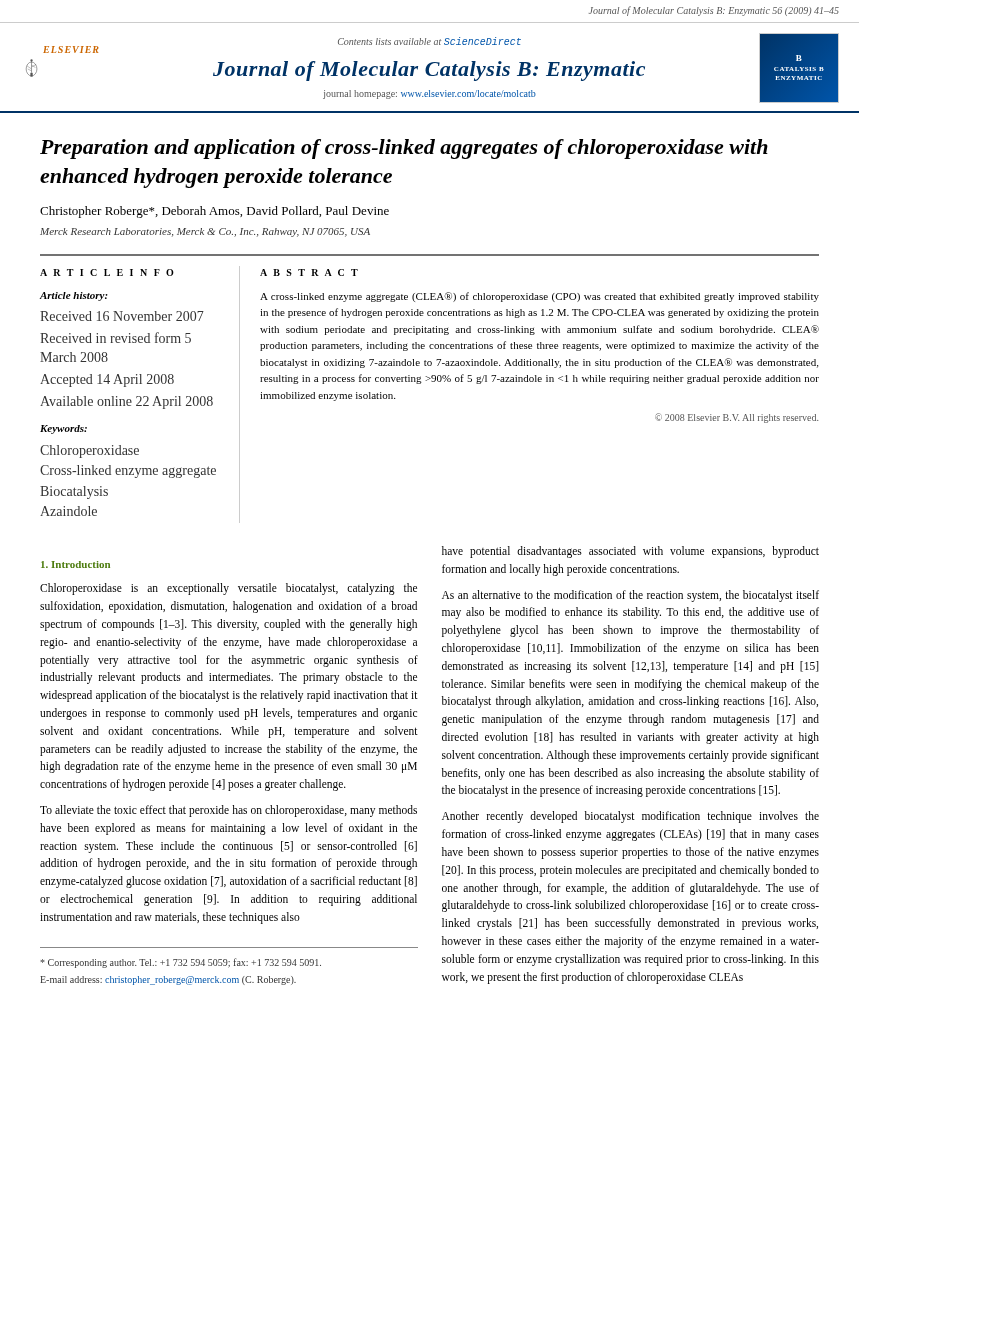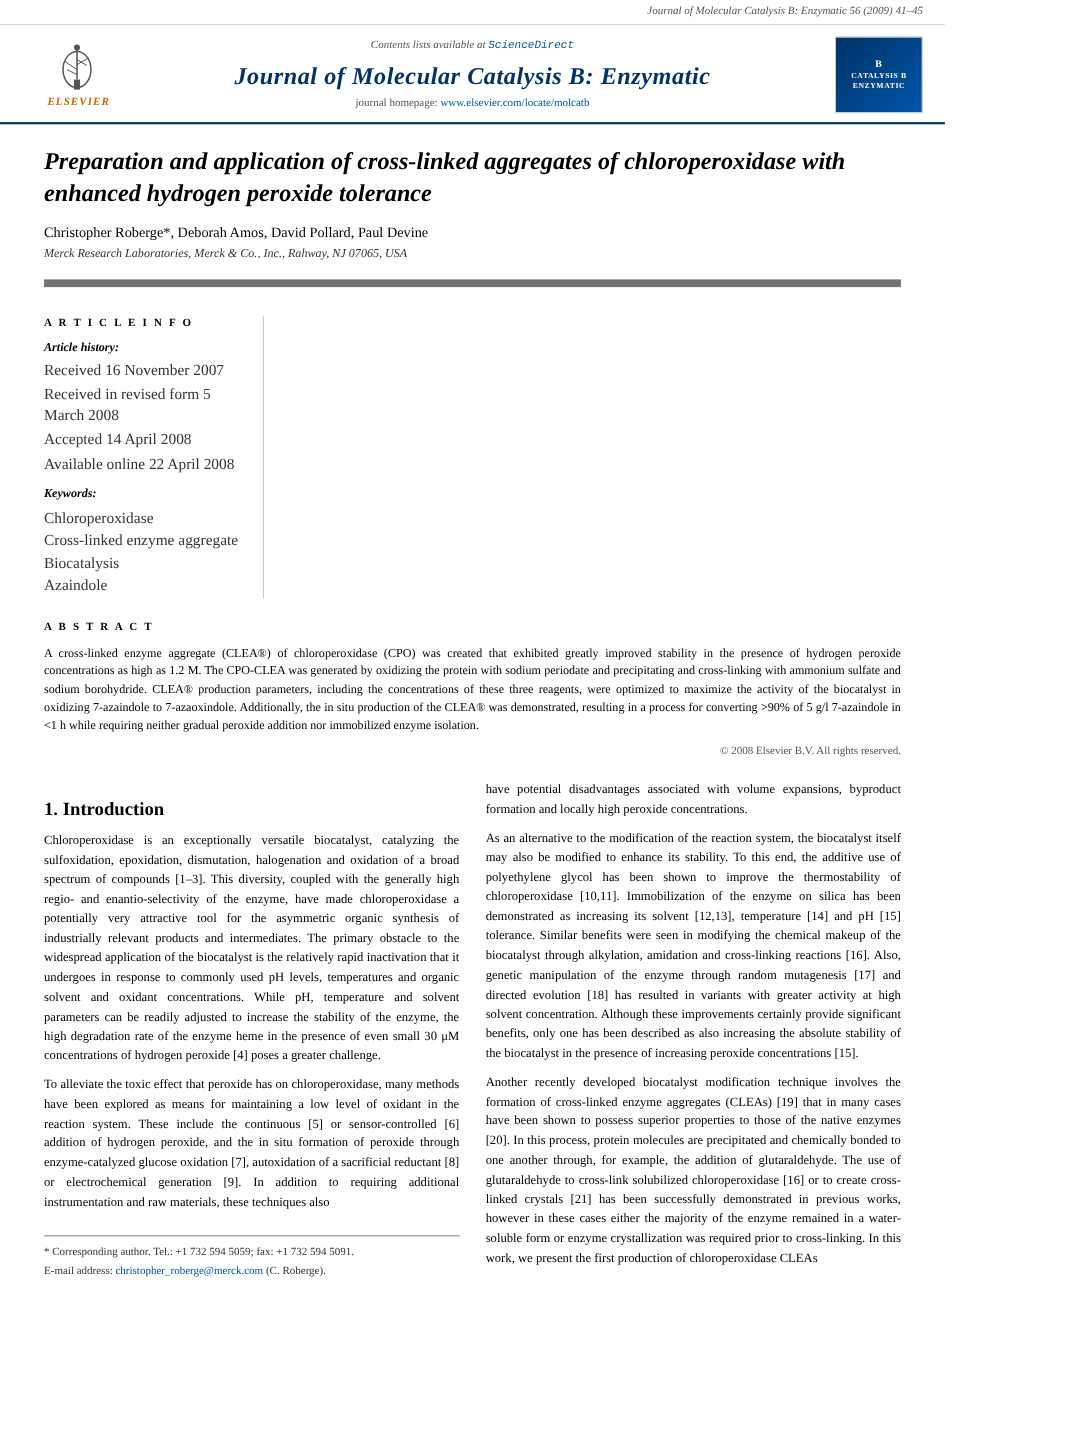--- a/index.html
+++ b/index.html
@@ -135,23 +135,22 @@
       color: #333;
       font-style: italic;
       margin-bottom: 14px;
     }
 
     
     .two-col {
       display: flex;
       gap: 20px;
       margin-bottom: 20px;
-      border-top: 7px solid #737373;
-      padding-top: 26px;
-      flex-direction: column;
+      border-top: 2px solid #737373;
+      padding-top: 10px;
     }
 
     .col-left {
       width: 200px;
       flex-shrink: 0;
       border-right: 1px solid #ccc;
       padding-right: 15px;
     }
 
     .col-right {
@@ -203,25 +202,25 @@
 
     .copyright-line {
       font-size: 10px;
       color: #555;
       text-align: right;
       margin-top: 8px;
     }
 
     
     .section-title {
-      font-size: 17px;
+      font-size: 11px;
       font-weight: bold;
       margin-top: 14px;
       margin-bottom: 8px;
-      color: #000000;
+      color: #4d7c0f;
     }
 
     .body-text {
       font-size: 11.5px;
       color: #000;
       line-height: 1.55;
       text-align: justify;
       margin-bottom: 8px;
     }
 
@@ -253,22 +252,22 @@
       margin-top: 14px;
       border-top: 1px solid #ccc;
       padding-top: 6px;
       font-size: 10px;
       color: #555;
     }
 
     
     .elsevier-logo-container {
       display: flex;
-      flex-direction: column;
-      align-items: flex-end;
+      flex-direction: row;
+      align-items: flex-start;
       width: 80px;
     }
   </style>
 </head>
 <body>
 
 <div class="page-wrapper">
 
   <div class="top-bar">
     <span>Journal of Molecular Catalysis B: Enzymatic 56 (2009) 41–45</span>

